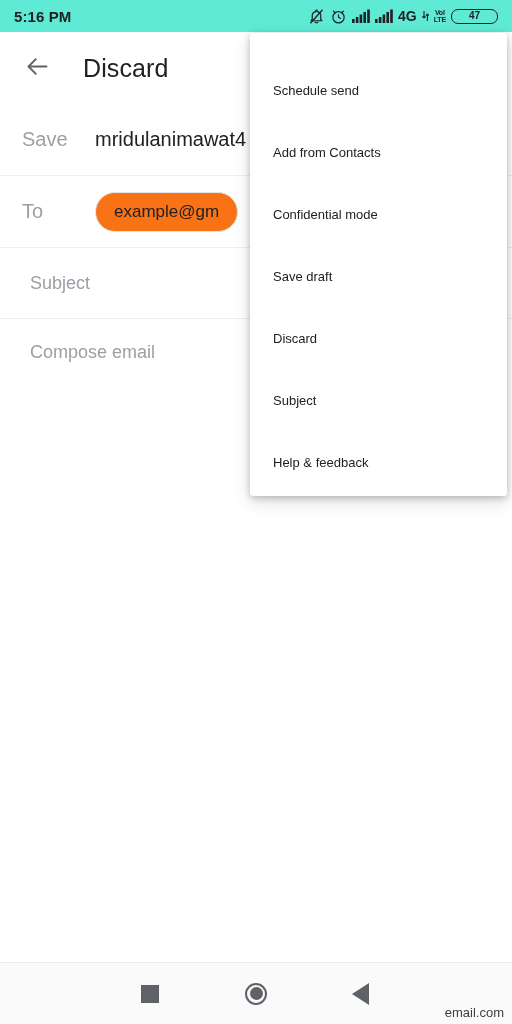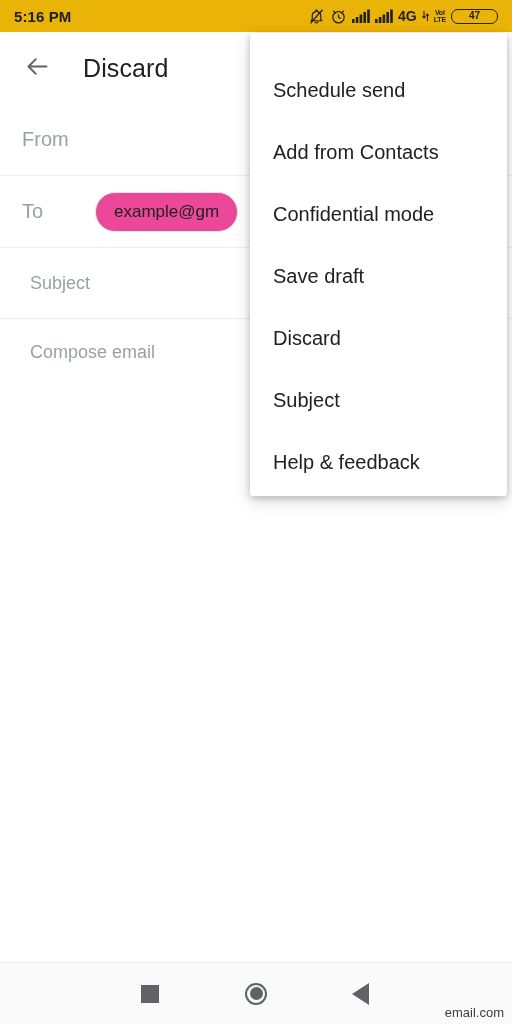--- a/index.html
+++ b/index.html
@@ -19,21 +19,21 @@
   
   .status-bar {
     position: absolute;
     left: 0; top: 0;
     width: 512px; height: 32px;
     display: flex;
     align-items: center;
     justify-content: space-between;
     padding: 0 14px;
     box-sizing: border-box;
-    background: #eab308;
+    background: #5eead4;
   }
   .status-time {
     font-size: 15px;
     font-weight: bold;
     color: #202124;
     letter-spacing: 0.1px;
   }
   .status-icons {
     display: flex;
     align-items: center;
@@ -133,21 +133,21 @@
   .chip {
     display: inline-flex;
     align-items: center;
     height: 40px;
     border: 1px solid #e4e6e8;
     border-radius: 20px;
     padding: 0 18px;
     font-size: 17px;
     color: #202124;
     white-space: nowrap;
-    background: #ec4899;
+    background: #f97316;
     box-sizing: border-box;
     max-width: 360px;
     overflow: hidden;
   }
   .row-subject { height: 70px; }
   .placeholder {
     font-size: 18px;
     color: #9aa0a6;
     margin-left: 8px;
   }
@@ -172,21 +172,21 @@
     padding-top: 26px;
     box-sizing: border-box;
     z-index: 50;
   }
   .menu-item {
     height: 62px;
     display: flex;
     align-items: center;
     padding-left: 23px;
     box-sizing: border-box;
-    font-size: 20px;
+    font-size: 13px;
     color: #202124;
     cursor: pointer;
     white-space: nowrap;
   }
 
   
   .nav-divider {
     position: absolute;
     left: 0; top: 962px;
     width: 512px; height: 1px;
@@ -317,21 +317,22 @@
         <path d="M10.5 5.5L4 12l6.5 6.5" stroke="#5f6368" stroke-width="1.7" stroke-linecap="round" stroke-linejoin="round" fill="none"></path>
       </svg>
     </span>
   </div>
   <div class="app-title">Discard</div>
 </div>
 
 <div class="form">
 
   <div class="row">
-    <div class="row-label">From</div>
+    <div class="row-label">Save</div>
+    <div class="row-value">mridulanimawat4</div>
   </div>
 
   <div class="divider"></div>
 
   <div class="row">
     <div class="row-label">To</div>
     <div class="chip">example@gm</div>
   </div>
 
   <div class="divider"></div>

